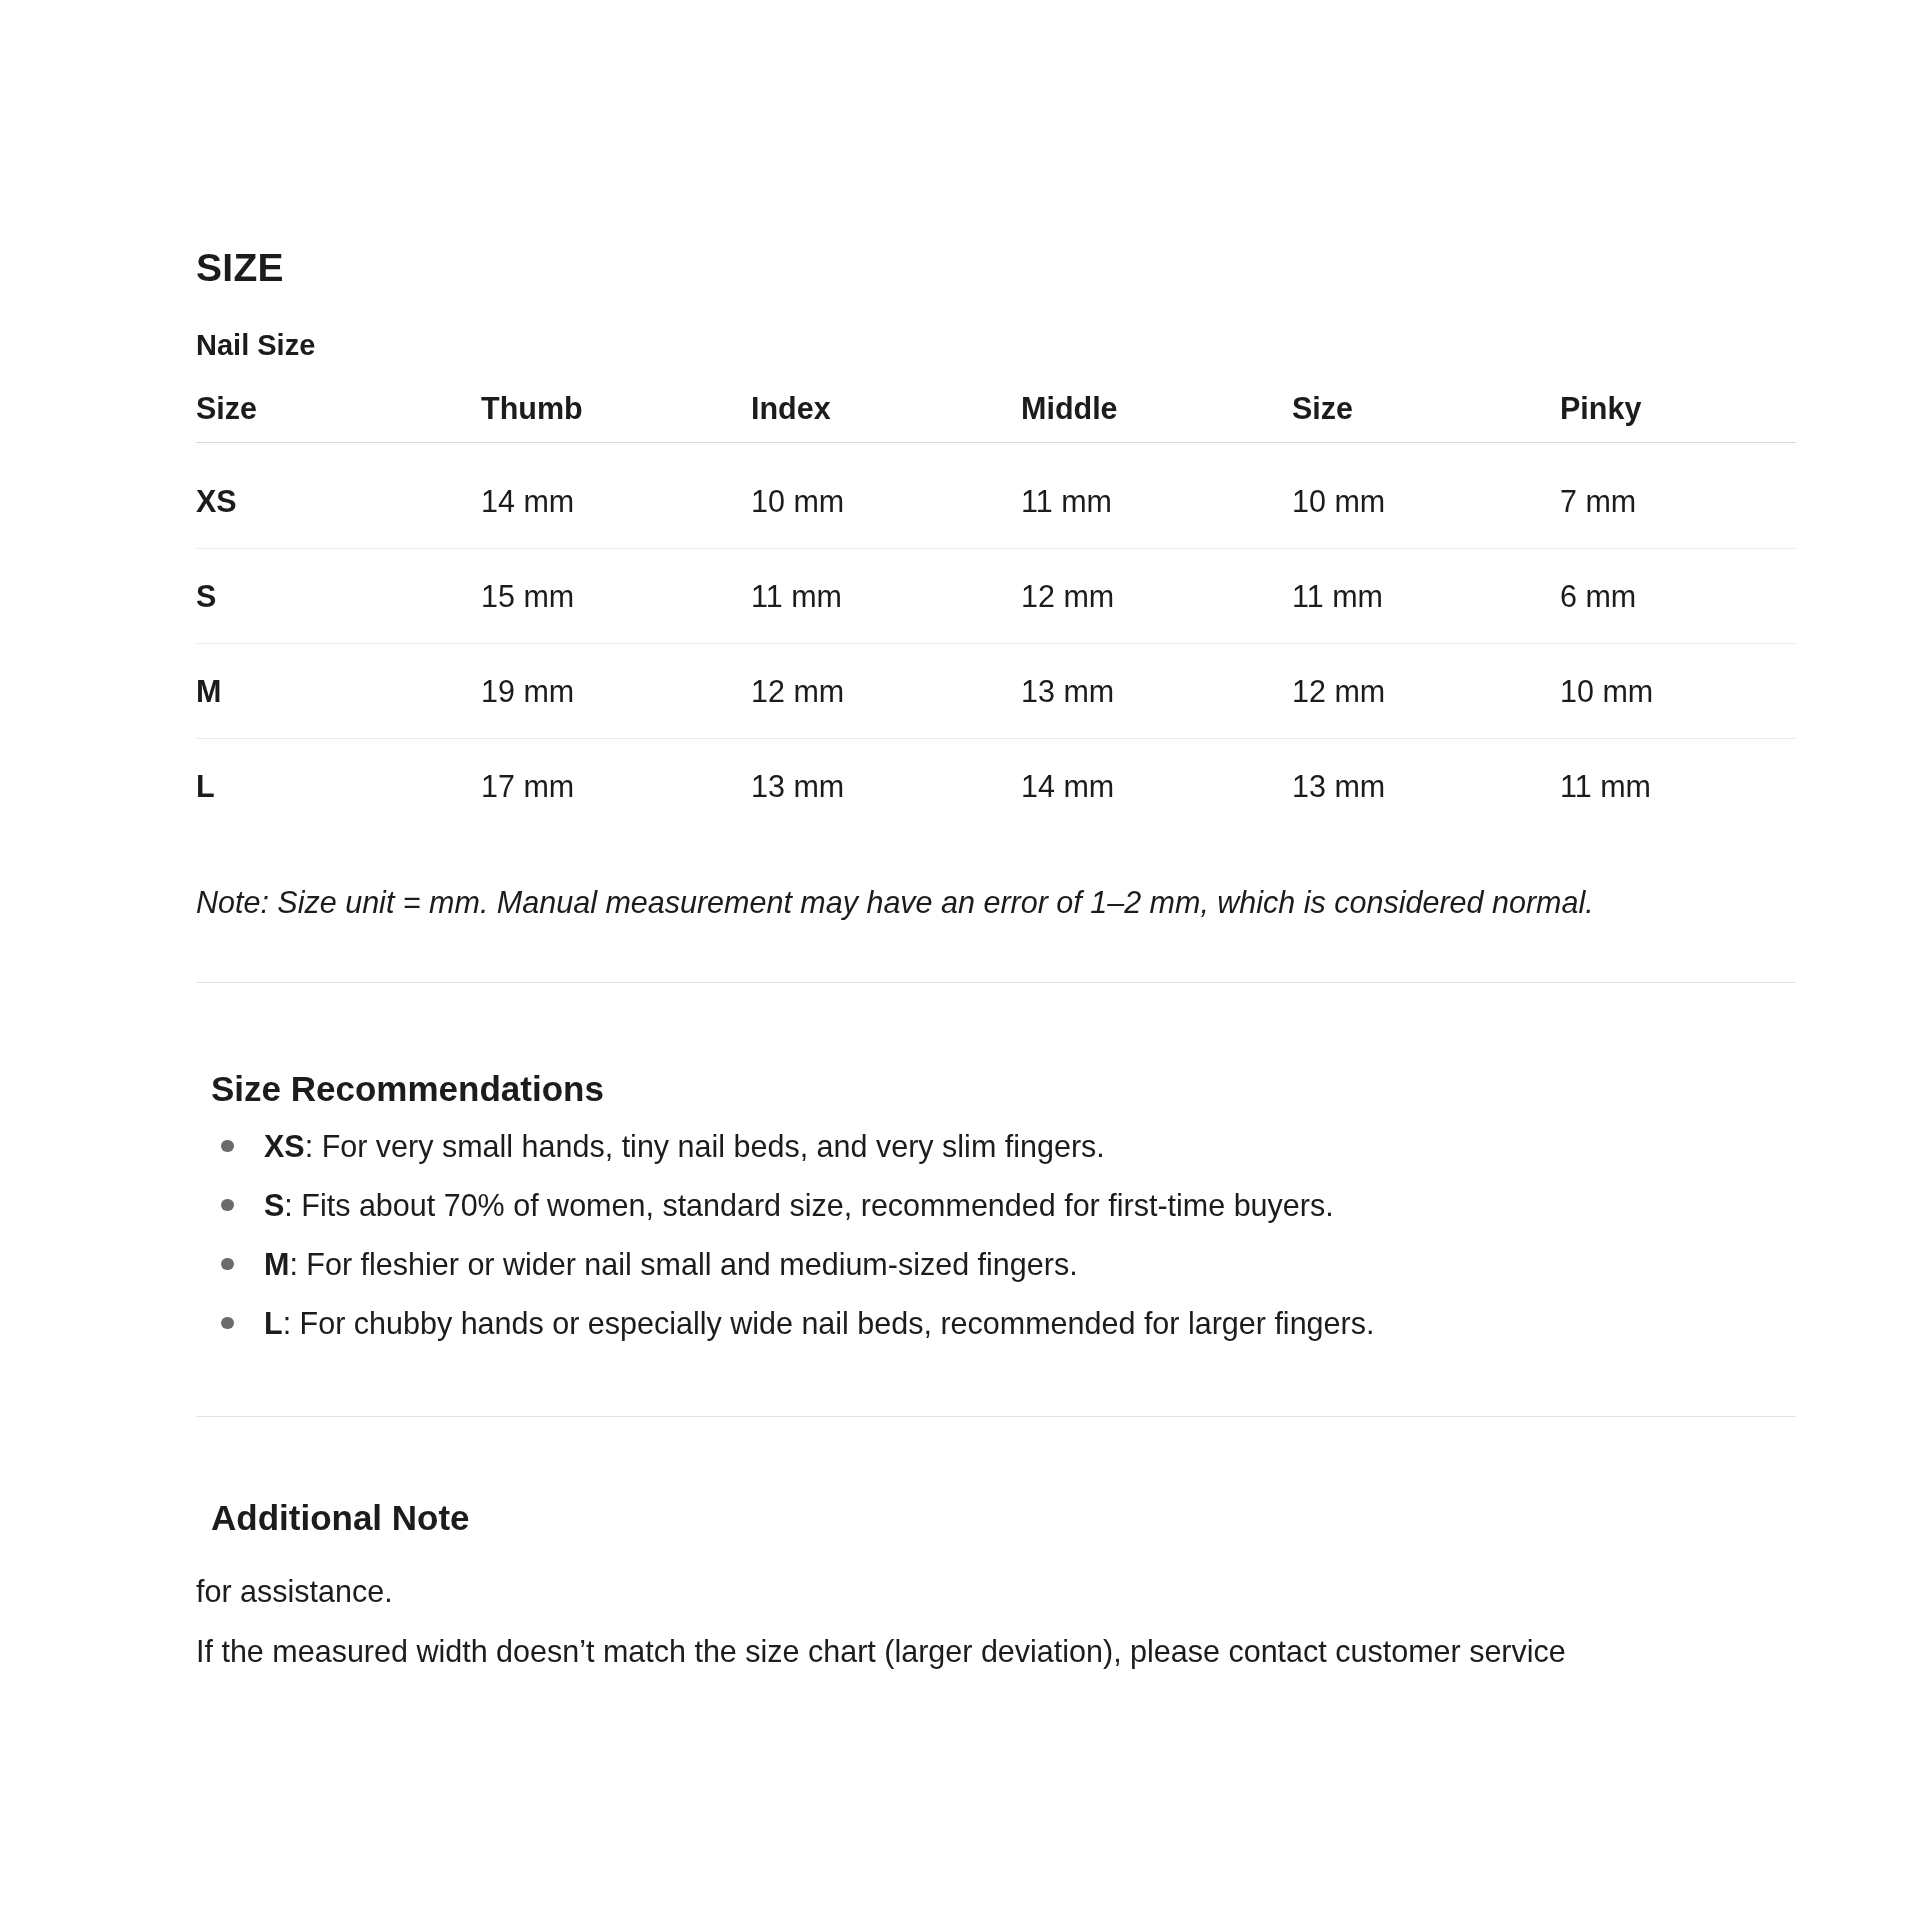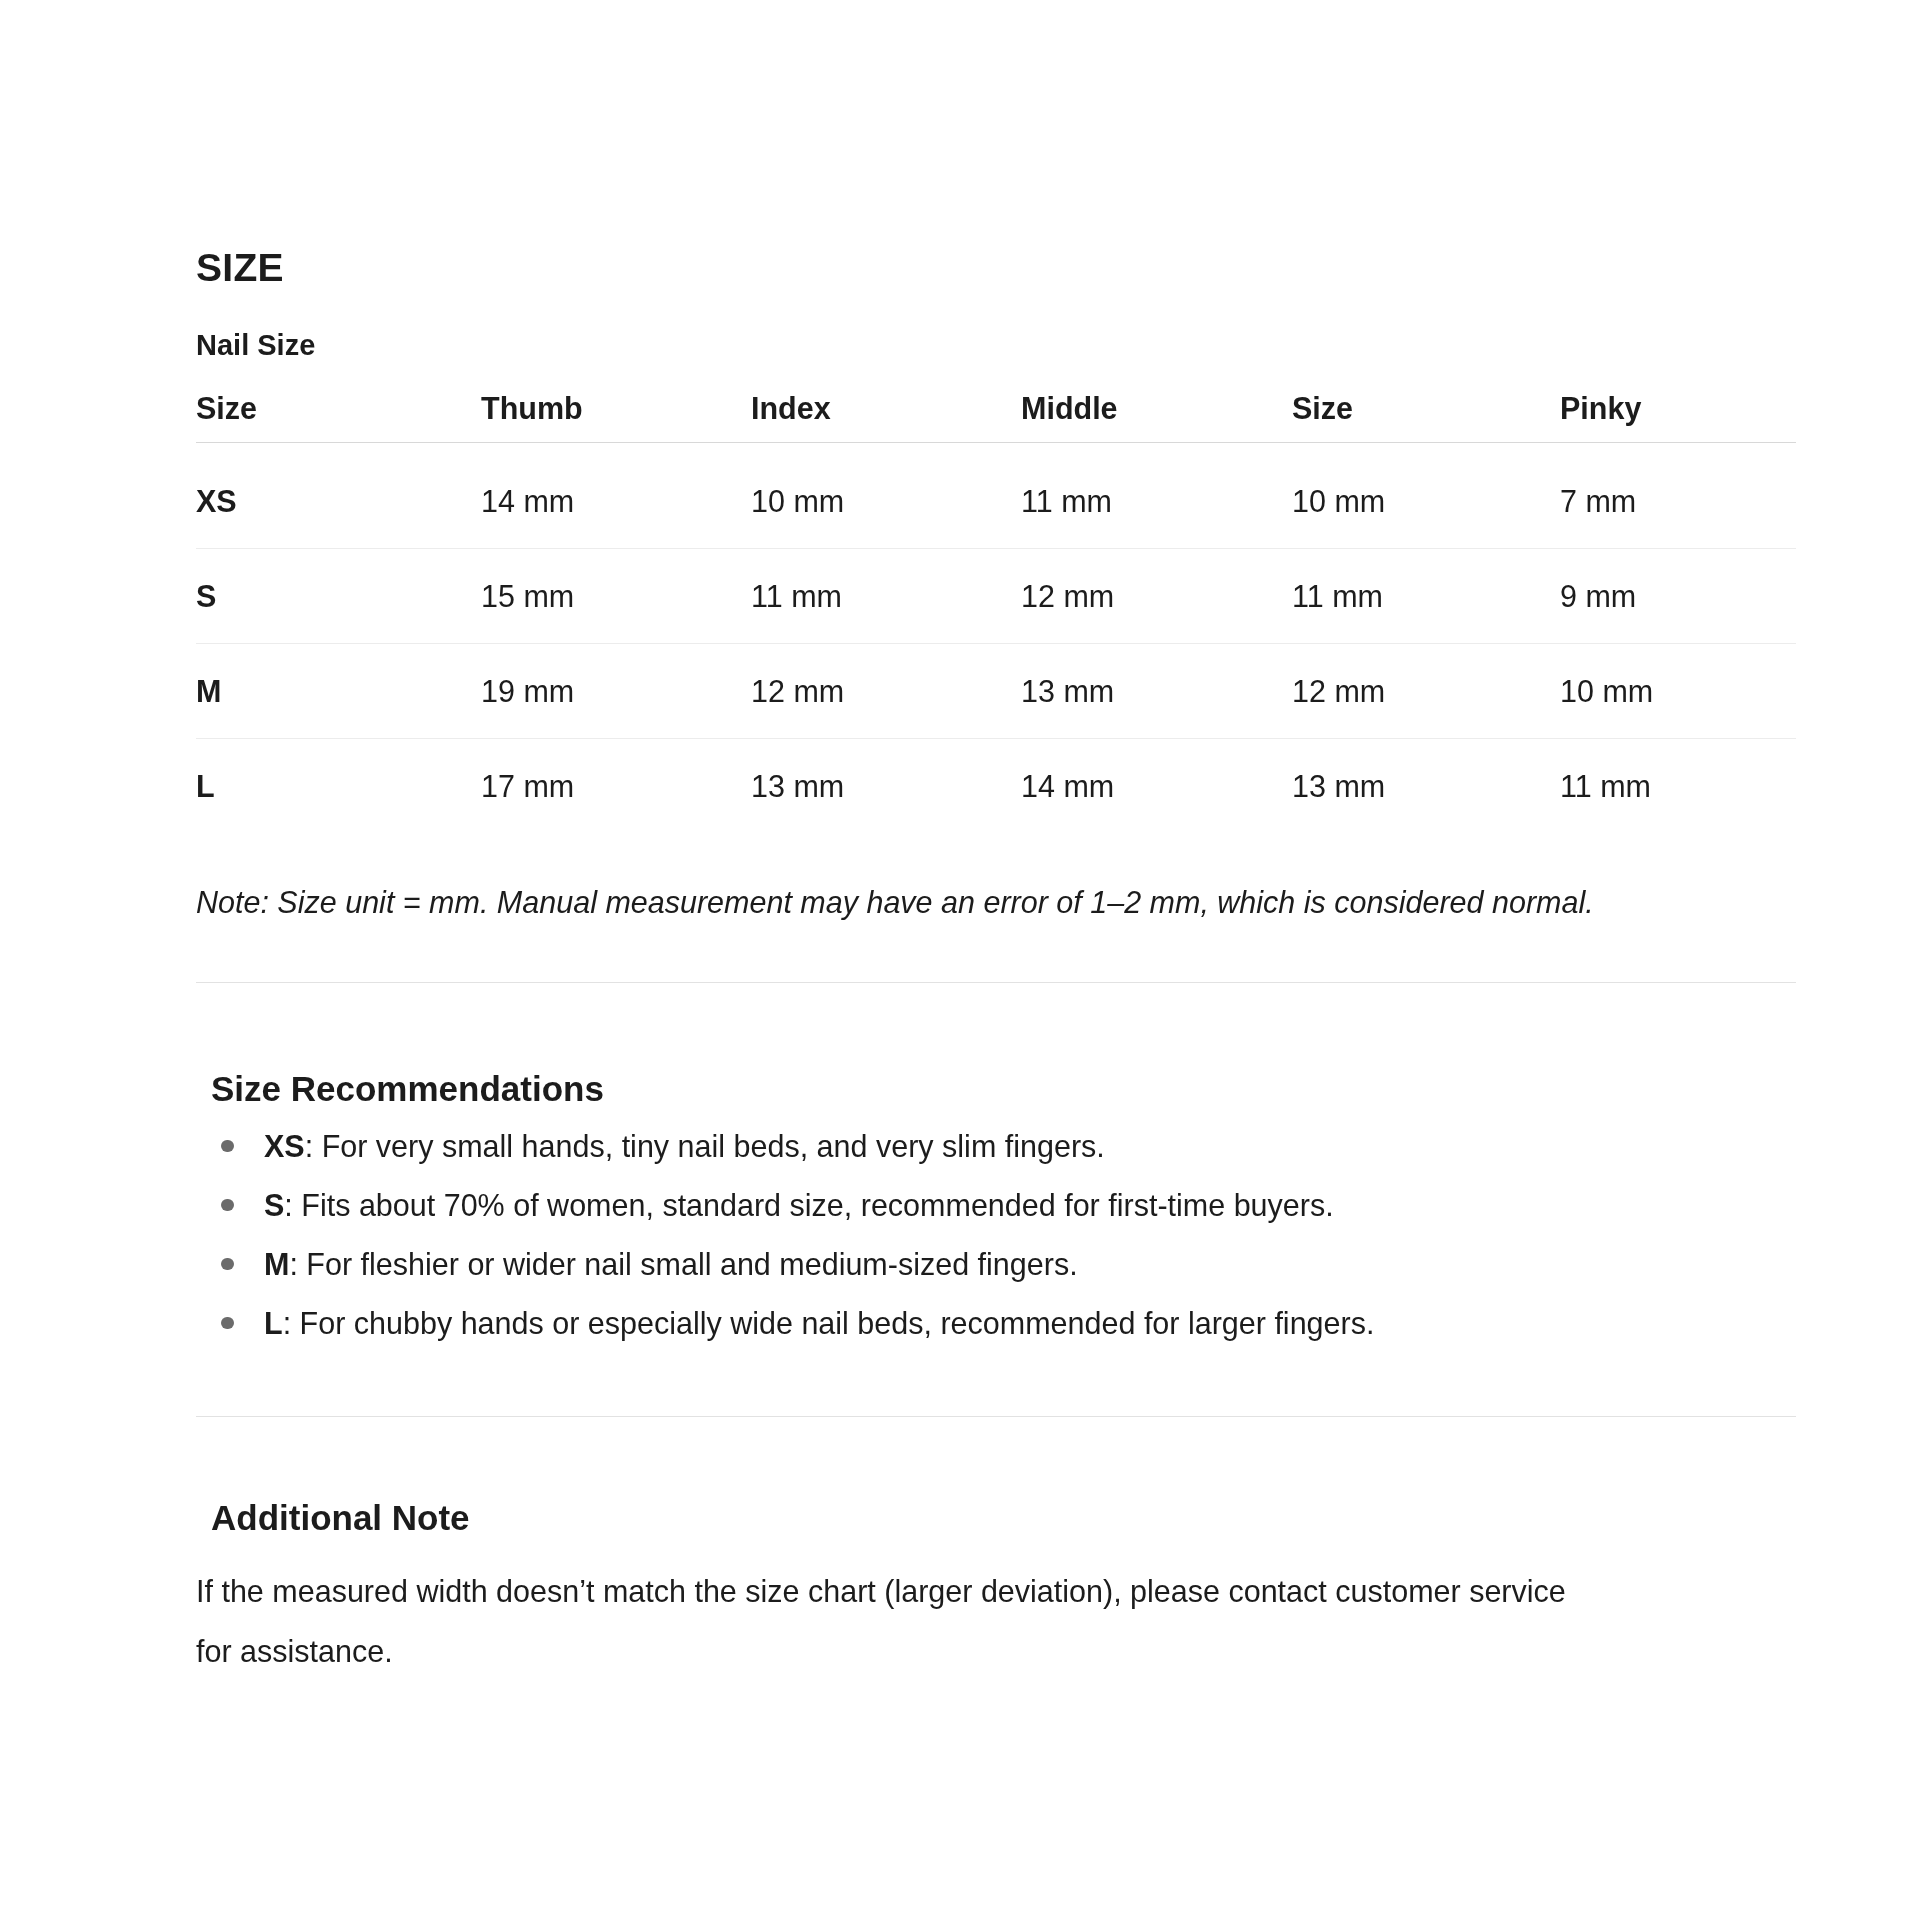--- a/index.html
+++ b/index.html
@@ -150,21 +150,21 @@
         <td>11 mm</td>
         <td>10 mm</td>
         <td>7 mm</td>
       </tr>
       <tr class="has-sep">
         <td class="row-label">S</td>
         <td>15 mm</td>
         <td>11 mm</td>
         <td>12 mm</td>
         <td>11 mm</td>
-        <td>9 mm</td>
+        <td>6 mm</td>
       </tr>
       <tr class="has-sep">
         <td class="row-label">M</td>
         <td>19 mm</td>
         <td>12 mm</td>
         <td>13 mm</td>
         <td>12 mm</td>
         <td>10 mm</td>
       </tr>
       <tr>
@@ -201,18 +201,18 @@
       <span class="bullet-dot"></span>
       <span class="item-label">L</span><span>: For chubby hands or especially wide nail beds, recommended for larger fingers.</span>
     </li>
   </ul>
 
   <hr class="section-divider divider-2">
 
   <h2 class="section-heading add-note-heading">Additional Note</h2>
 
   <p class="add-note-text">
+    <span class="line">for assistance.</span>
     <span class="line">If the measured width doesn’t match the size chart (larger deviation), please contact customer service</span>
-    <span class="line">for assistance.</span>
   </p>
 
 </div>
 
 
 </body></html>

